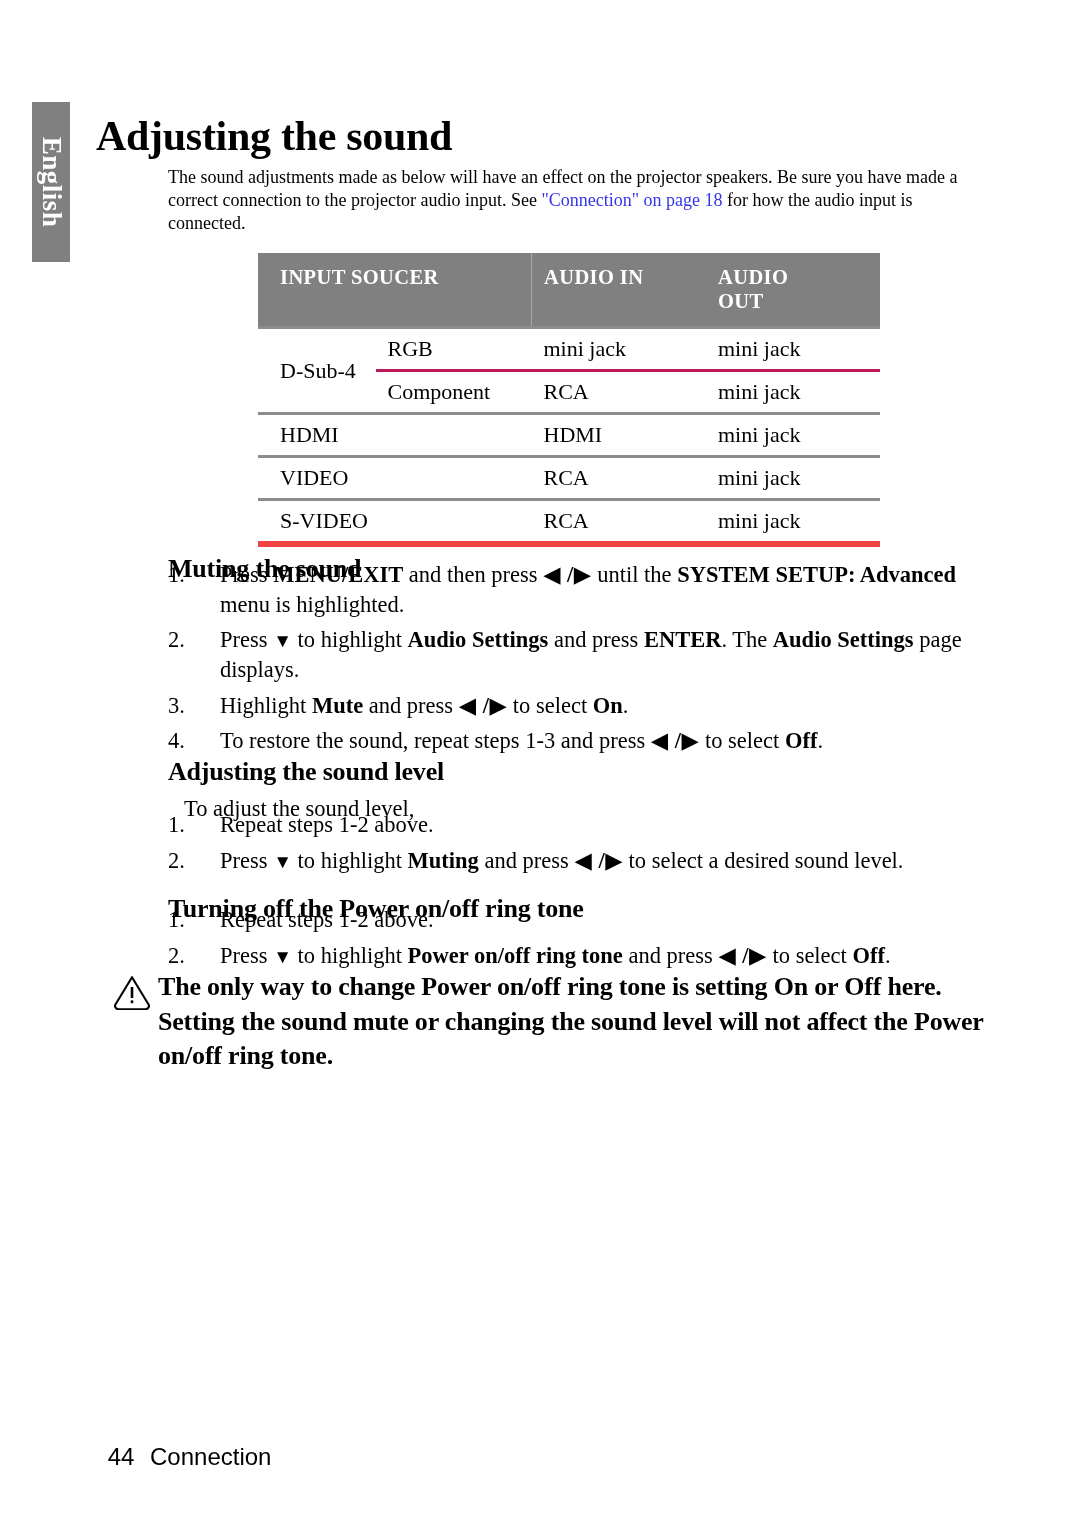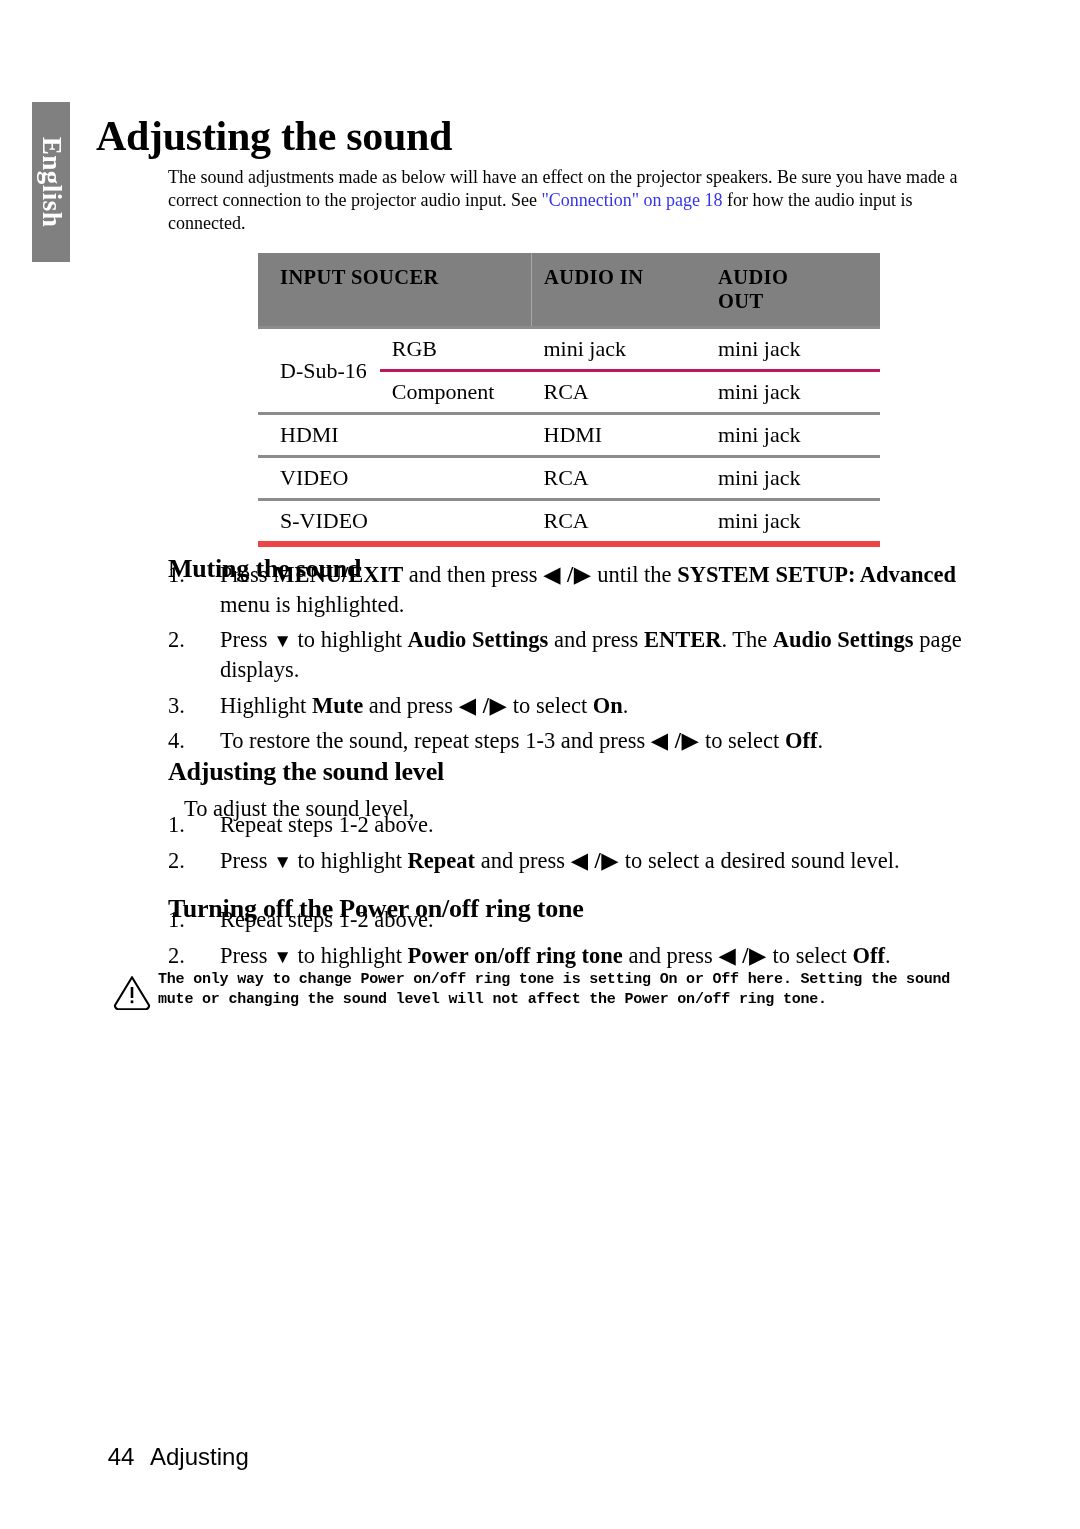--- a/index.html
+++ b/index.html
@@ -74,21 +74,21 @@
   #io-table {
     position: absolute;
     left: 258px;
     top: 253px;
     width: 622px;
     border-collapse: collapse;
     font-size: 21px;
   }
   #io-table thead th {
     background: #808080;
-    color: #000000;
+    color: #ffffff;
     font-weight: bold;
     font-size: 20.5px;
     text-align: left;
     vertical-align: top;
     padding: 13px 10px 13px 22px;
     height: 44px;
     letter-spacing: 0.4px;
   }
   #io-table thead th.th-source { width: 318px; }
   #io-table thead th.th-in {
@@ -179,22 +179,22 @@
     width: 880px;
     display: flex;
     align-items: flex-start;
   }
   #note .tri-icon {
     flex: 0 0 46px;
     width: 46px;
     padding-top: 4px;
   }
   #note .note-text {
-    font-family: Liberation Mono, monospace;
-    font-size: 15px;
+    font-family: Liberation Serif, serif;
+    font-size: 26px;
     font-weight: bold;
     line-height: 1.33;
     letter-spacing: -0.2px;
   }
 
   
   #footer {
     position: absolute;
     left: 92px;
     top: 1443px;
@@ -222,21 +222,21 @@
         <th class="th-source" colspan="2">INPUT SOUCER</th>
         <th class="th-in">AUDIO IN</th>
         <th class="th-out">
           <span class="two-line">AUDIO</span>
           <span class="two-line">OUT</span>
         </th>
       </tr>
     </thead>
     <tbody>
       <tr>
-        <td class="dsub-label row-sep" rowspan="2">D-Sub-16</td>
+        <td class="dsub-label row-sep" rowspan="2">D-Sub-4</td>
         <td class="sub row-sep">RGB</td>
         <td class="col-in row-sep">mini jack</td>
         <td class="col-out row-sep">mini jack</td>
       </tr>
       <tr>
         <td class="sub row-sep-inner">Component</td>
         <td class="col-in row-sep-inner">RCA</td>
         <td class="col-out row-sep-inner">mini jack</td>
       </tr>
       <tr>
@@ -281,21 +281,21 @@
   <h2 class="sec-head" id="head-level">Adjusting the sound level</h2>
   <p id="line-tosound">To adjust the sound level,</p>
 
   <div class="steps" id="steps-level">
     <div class="step">
       <span class="num">1.</span>
       <span class="txt">Repeat steps 1-2 above.</span>
     </div>
     <div class="step">
       <span class="num">2.</span>
-      <span class="txt"><span>Press </span><b class="tri">▼</b><span> to highlight </span><b>Repeat</b><span> and press </span><b class="arrows">◀ /▶</b><span> to select a desired sound level.</span></span>
+      <span class="txt"><span>Press </span><b class="tri">▼</b><span> to highlight </span><b>Muting</b><span> and press </span><b class="arrows">◀ /▶</b><span> to select a desired sound level.</span></span>
     </div>
   </div>
 
   <h2 class="sec-head" id="head-ring">Turning off the Power on/off ring tone</h2>
 
   <div class="steps" id="steps-ring">
     <div class="step">
       <span class="num">1.</span>
       <span class="txt">Repeat steps 1-2 above.</span>
     </div>
@@ -310,16 +310,16 @@
       <svg width="40" height="36" viewBox="0 0 40 36" aria-hidden="true">
         <path d="M20 3.2 L37 31.2 a3.6 3.6 0 0 1 -3.1 4.0 L6.1 35.2 a3.6 3.6 0 0 1 -3.1 -4.0 Z" fill="none" stroke="#000000" stroke-width="2.1" stroke-linejoin="round"></path>
         <rect x="18.7" y="13" width="2.6" height="11" fill="#000000"></rect>
         <rect x="18.7" y="26.4" width="2.6" height="2.8" fill="#000000"></rect>
       </svg>
     </div>
     <div class="note-text">The only way to change Power on/off ring tone is setting On or Off here. Setting the sound mute or changing the sound level will not affect the Power on/off ring tone.</div>
   </div>
 
   <div id="footer">
-    <span class="pg">44</span><span>Adjusting</span>
+    <span class="pg">44</span><span>Connection</span>
   </div>
 
 </div>
 
 </body></html>

